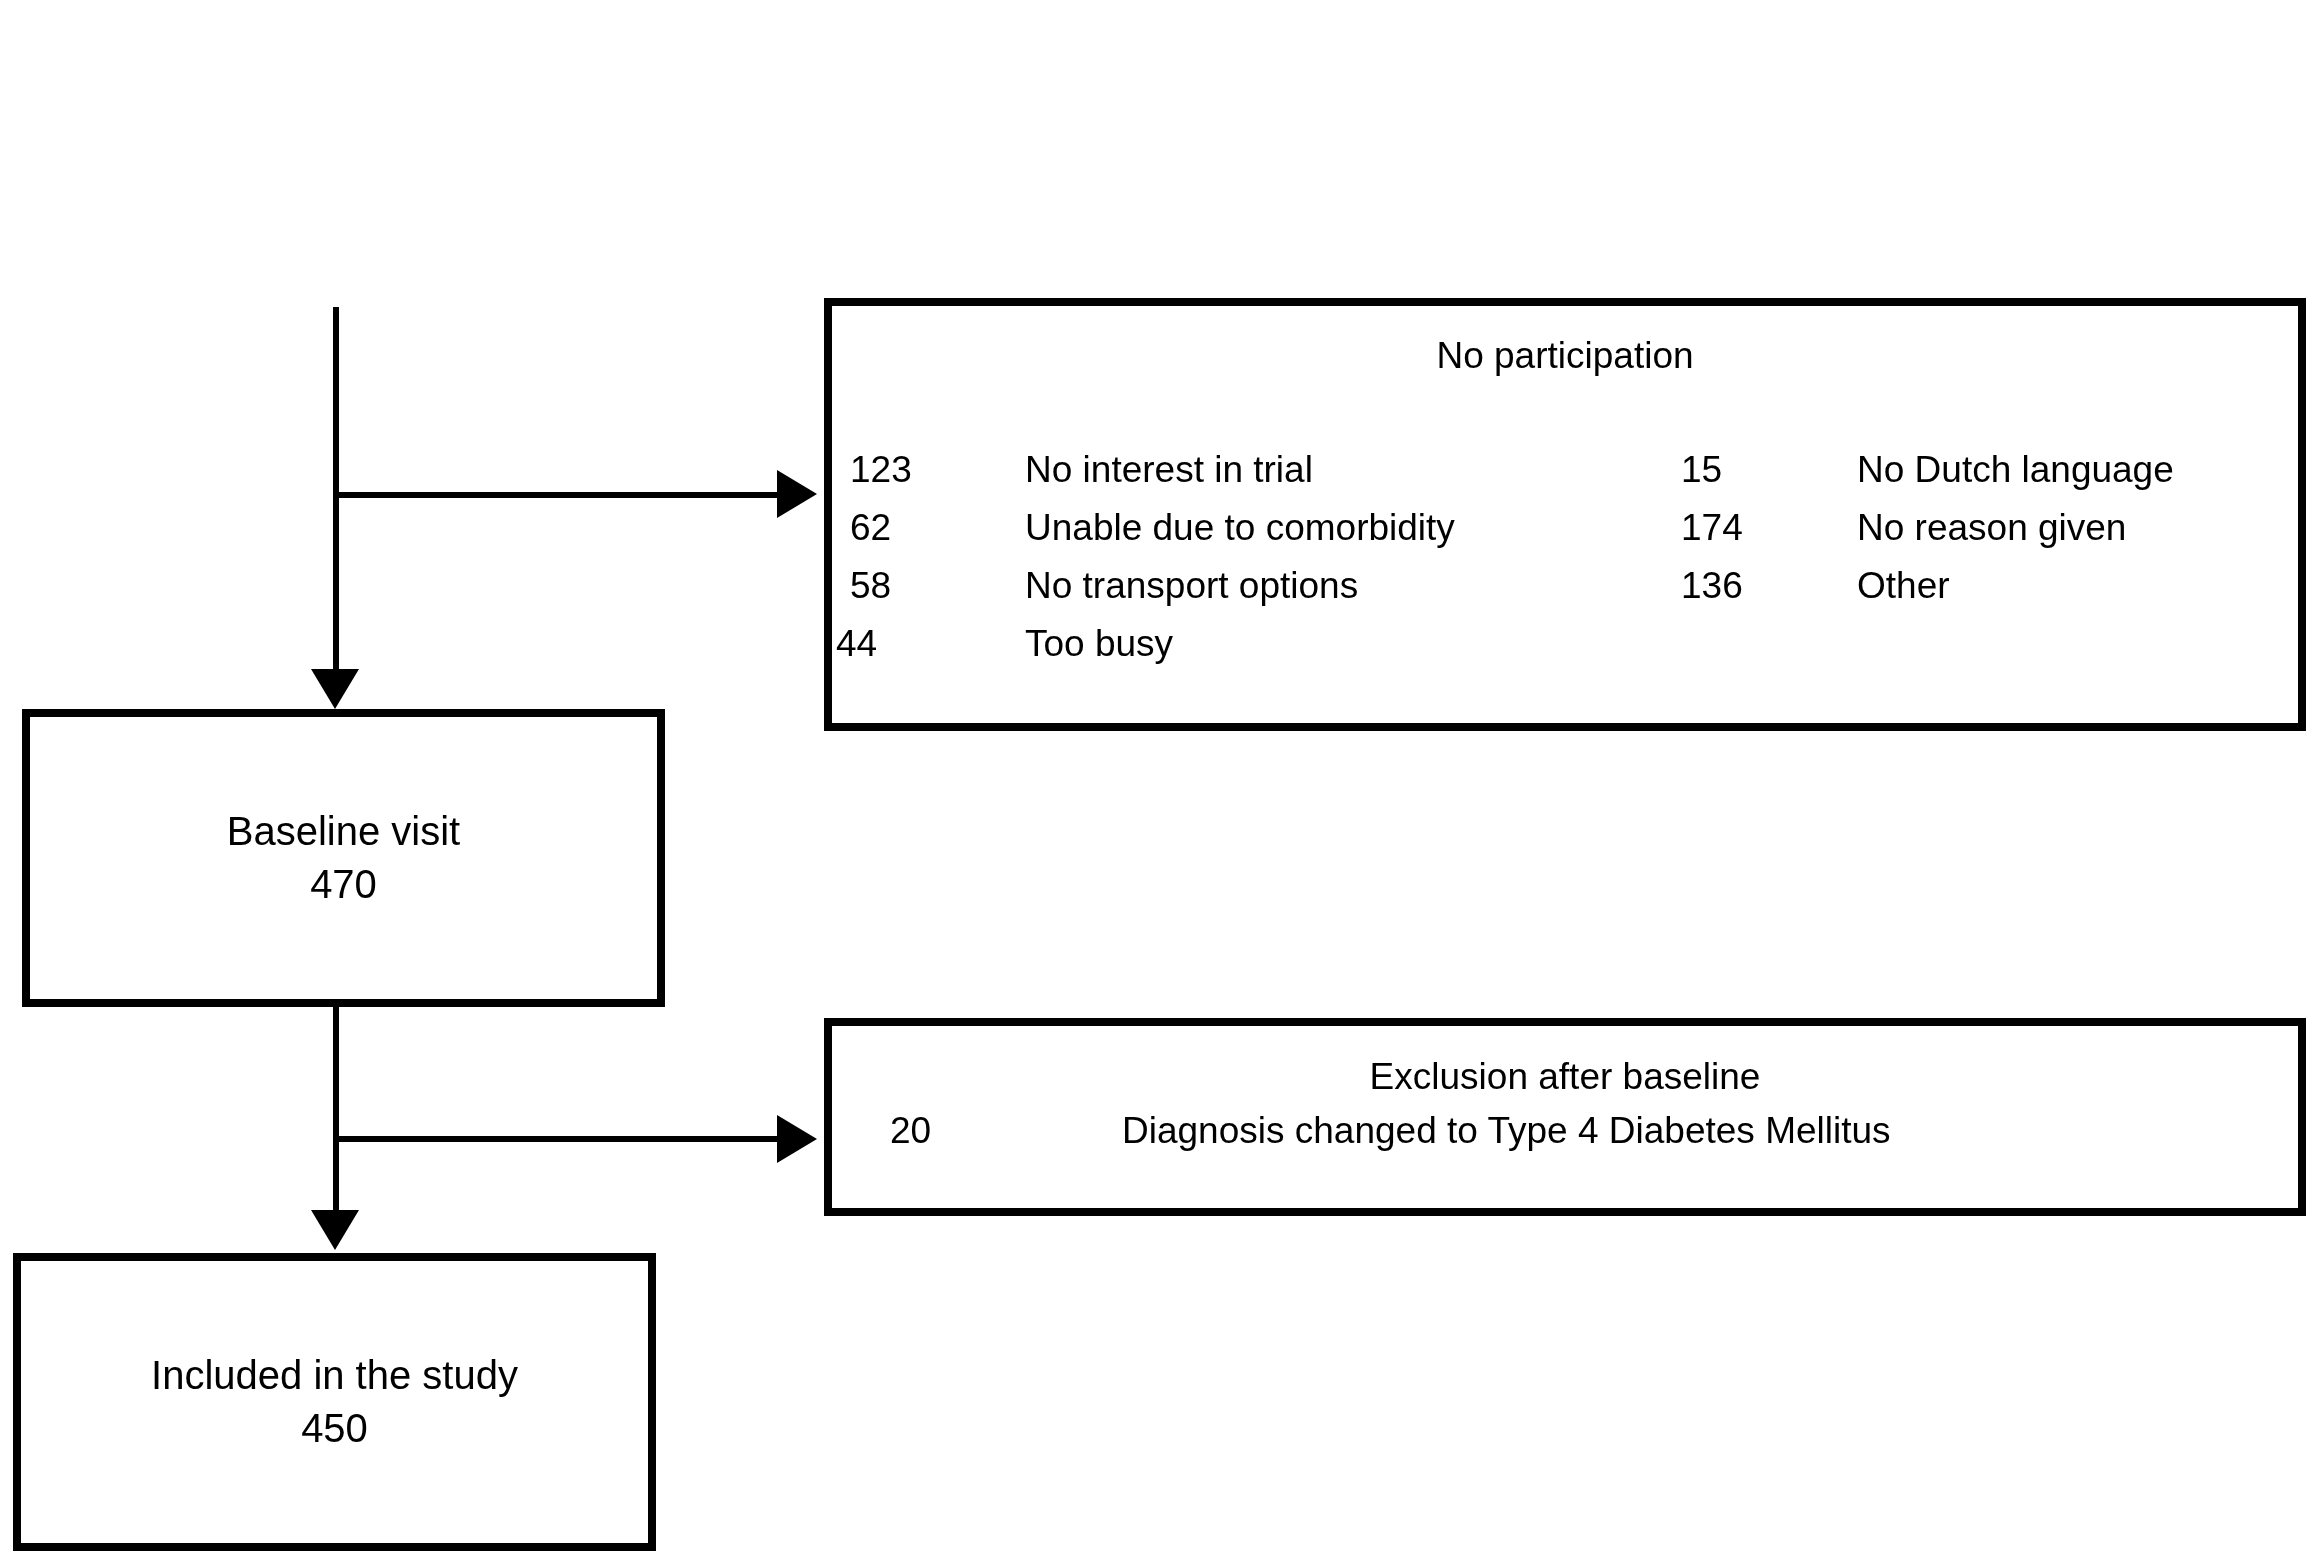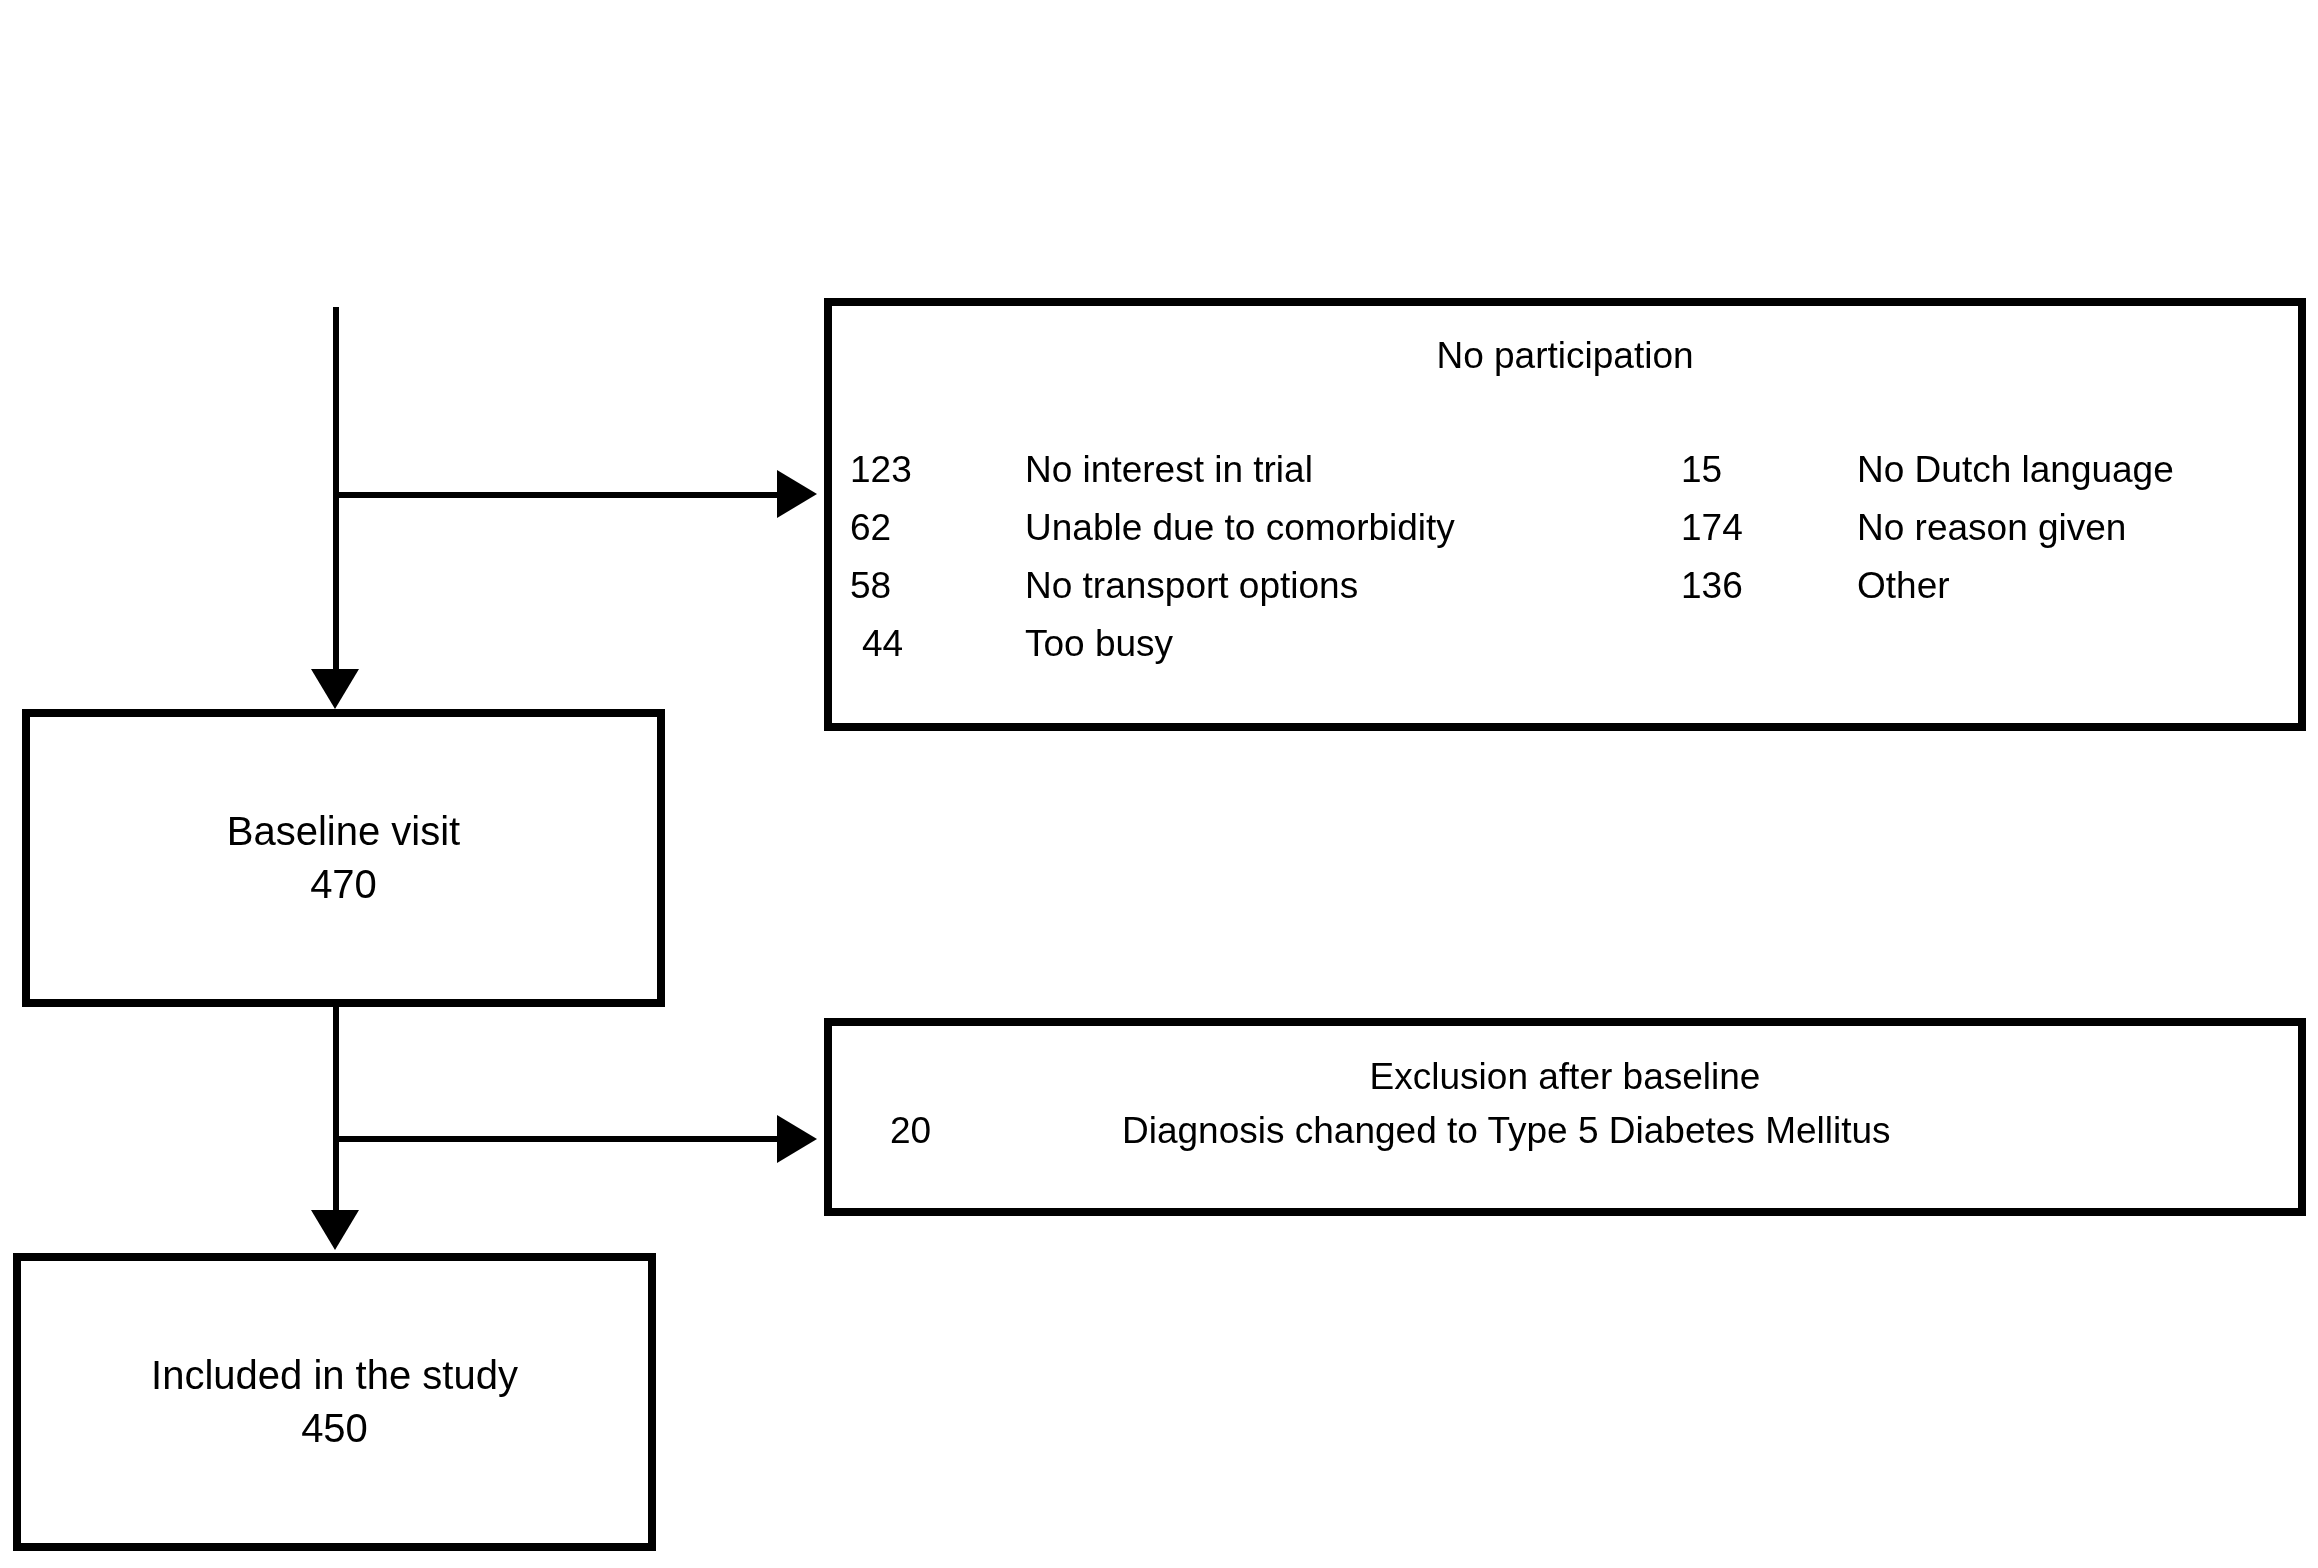--- a/index.html
+++ b/index.html
@@ -119,21 +119,21 @@
 
     <div class="reason-num" style="left:18px; top:143px;">123</div>
     <div class="reason-label" style="left:193px; top:143px;">No interest in trial</div>
 
     <div class="reason-num" style="left:18px; top:201px;">62</div>
     <div class="reason-label" style="left:193px; top:201px;">Unable due to comorbidity</div>
 
     <div class="reason-num" style="left:18px; top:259px;">58</div>
     <div class="reason-label" style="left:193px; top:259px;">No transport options</div>
 
-    <div class="reason-num" style="left:30px; top:317px;">44</div>
+    <div class="reason-num" style="left:4px; top:317px;">44</div>
     <div class="reason-label" style="left:193px; top:317px;">Too busy</div>
 
     <div class="reason-num" style="left:849px; top:143px;">15</div>
     <div class="reason-label" style="left:1025px; top:143px;">No Dutch language</div>
 
     <div class="reason-num" style="left:849px; top:201px;">174</div>
     <div class="reason-label" style="left:1025px; top:201px;">No reason given</div>
 
     <div class="reason-num" style="left:849px; top:259px;text-align:right;">136</div>
     <div class="reason-label" style="left:1025px; top:259px;">Other</div>
@@ -148,21 +148,21 @@
   <div class="arrow-down" style="left:311px; top:1210px;"></div>
 
   <div class="hline" style="left:333px; top:1136px; width:445px;"></div>
   <div class="arrow-right" style="left:777px; top:1115px;"></div>
 
   <div class="box" style="left:824px; top:1018px; width:1482px; height:198px;">
 
     <div class="side-title" style="top:27px;">Exclusion after baseline</div>
 
     <div class="reason-num" style="left:58px; top:84px;">20</div>
-    <div class="reason-label" style="left:290px; top:84px;">Diagnosis changed to Type 5 Diabetes Mellitus</div>
+    <div class="reason-label" style="left:290px; top:84px;">Diagnosis changed to Type 4 Diabetes Mellitus</div>
   </div>
 
   <div class="box box-flow" style="left:13px; top:1253px; width:643px; height:298px;">
     <div class="flow-title">Included in the study</div>
     <div class="flow-count">450</div>
   </div>
 
 </div>
 
 

